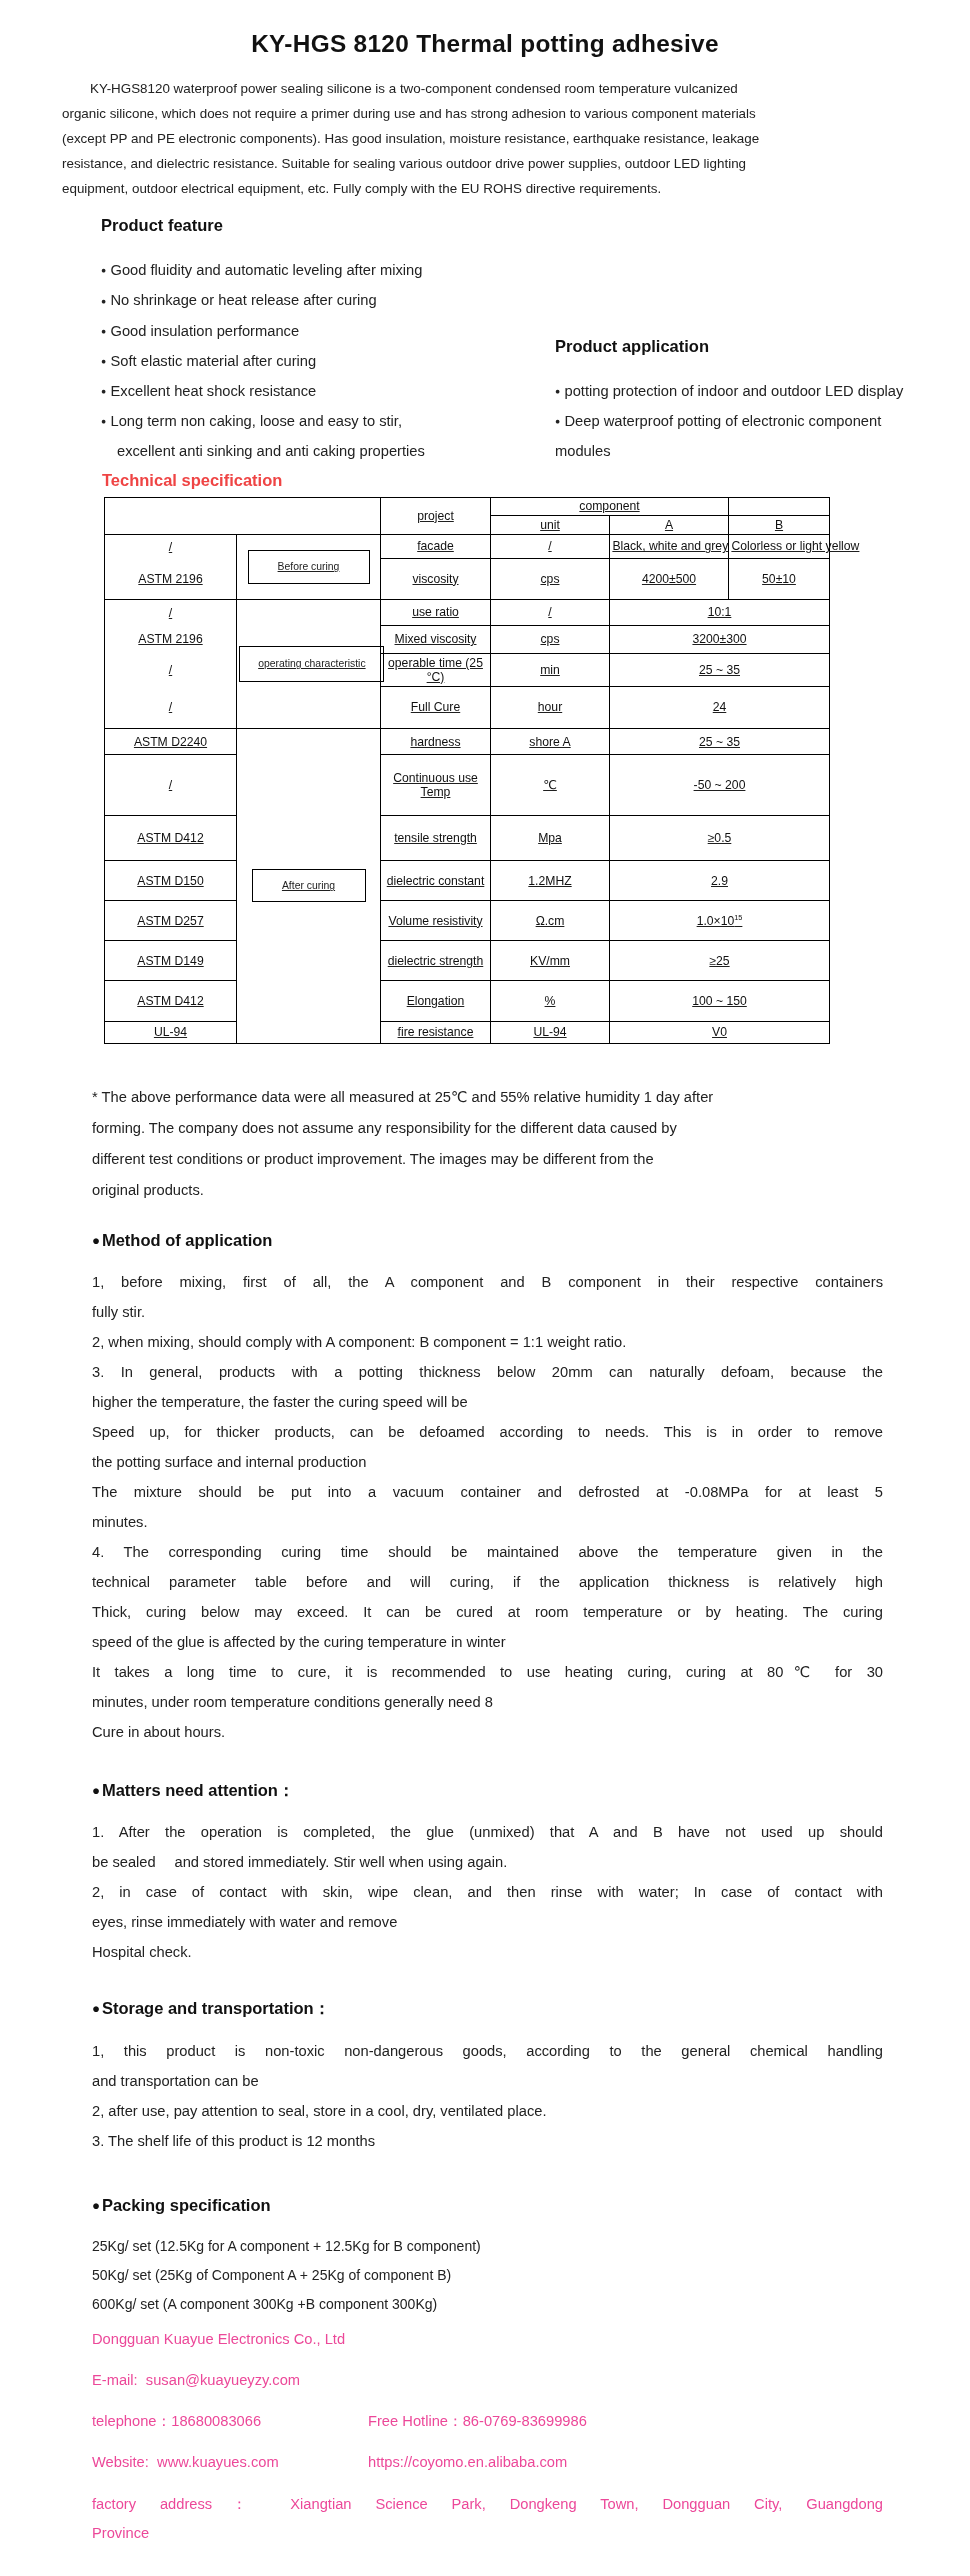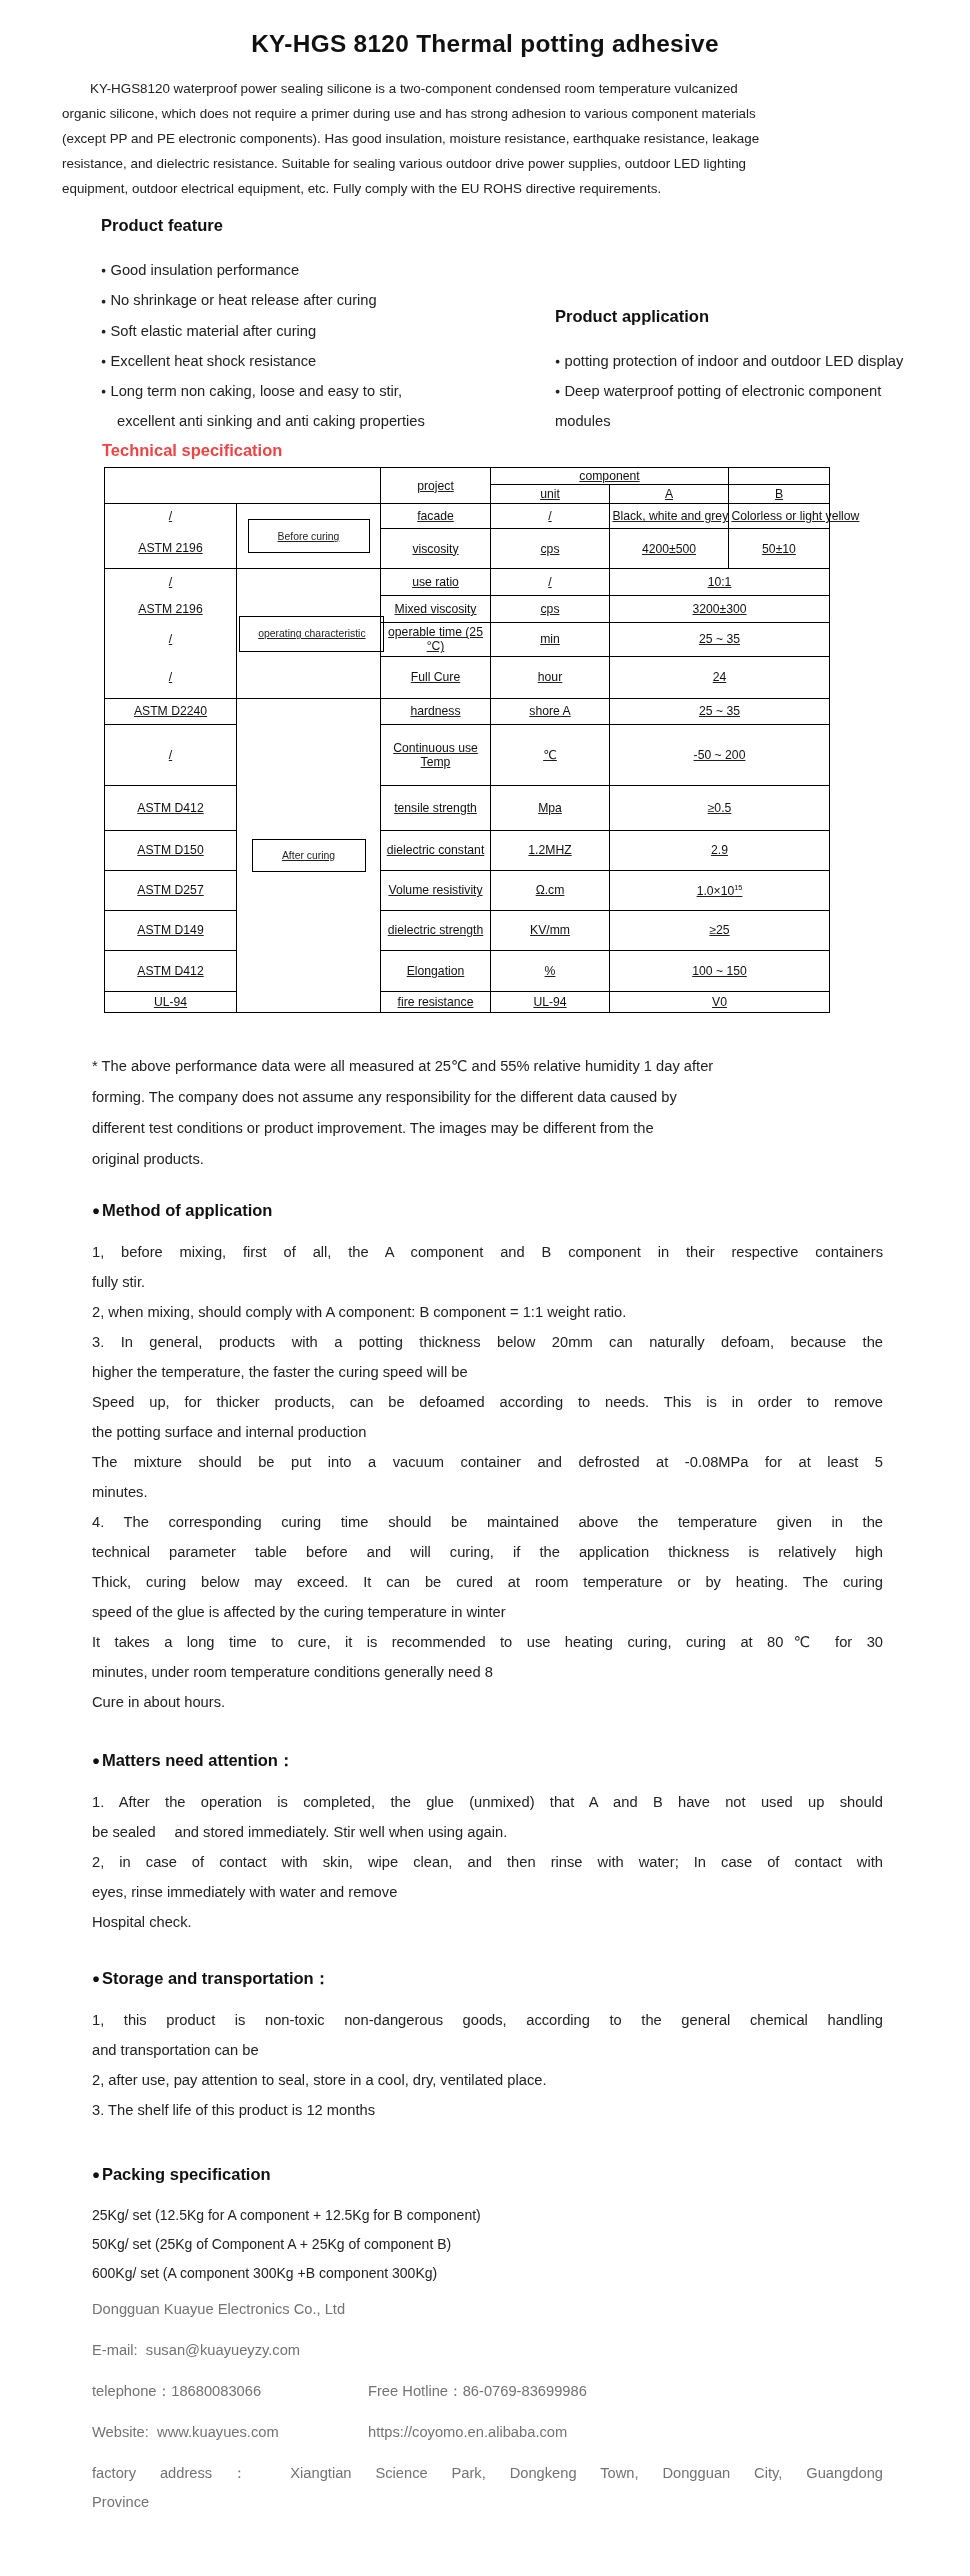--- a/index.html
+++ b/index.html
@@ -51,21 +51,21 @@
   .sec-head.mt50 { margin-top:31px; }
   .sec-head.mt64 { margin-top:39px; }
 
   .body-lines { margin:0 87px 0 92px; }
   .pl { font-size:14.7px; line-height:30px; color:#222; text-align:left; }
   .pl.jf { text-align:justify; text-align-last:justify; }
 
   .pack-line { margin:0 92px; font-size:14px; line-height:29px; color:#222; }
 
   .contact { margin:0 87px 0 92px; }
-  .contact-line { margin-top:12.2px; font-size:14.7px; line-height:29px; color:#737373; }
+  .contact-line { margin-top:12.2px; font-size:14.7px; line-height:29px; color:#ec4899; }
   .contact-line.company { margin-top:6.1px; }
   .cspan1 { display:inline-block; min-width:276px; }
   .addr1 { text-align:justify; text-align-last:justify; }
 </style>
 </head>
 <body>
 
 <div class="page">
 
   <h1 class="title">KY-HGS 8120 Thermal potting adhesive</h1>
@@ -75,22 +75,23 @@
     <div class="intro-line">organic silicone, which does not require a primer during use and has strong adhesion to various component materials</div>
     <div class="intro-line">(except PP and PE electronic components). Has good insulation, moisture resistance, earthquake resistance, leakage</div>
     <div class="intro-line">resistance, and dielectric resistance. Suitable for sealing various outdoor drive power supplies, outdoor LED lighting</div>
     <div class="intro-line">equipment, outdoor electrical equipment, etc. Fully comply with the EU ROHS directive requirements.</div>
   </div>
 
   <div class="cols">
     <div class="col-left">
       <h2 class="col-head">Product feature</h2>
       <div>
+        <div class="bitem"><span class="bullet">●</span><span>Good fluidity and automatic leveling after mixing</span></div>
+        <div class="bitem"><span class="bullet">●</span><span>No shrinkage or heat release after curing</span></div>
         <div class="bitem"><span class="bullet">●</span><span>Good insulation performance</span></div>
-        <div class="bitem"><span class="bullet">●</span><span>No shrinkage or heat release after curing</span></div>
         <div class="bitem"><span class="bullet">●</span><span>Soft elastic material after curing</span></div>
         <div class="bitem"><span class="bullet">●</span><span>Excellent heat shock resistance</span></div>
         <div class="bitem"><span class="bullet">●</span><span>Long term non caking, loose and easy to stir,</span></div>
         <div class="bitem cont">excellent anti sinking and anti caking properties</div>
       </div>
     </div>
     <div class="col-right">
       <h2 class="col-head">Product application</h2>
       <div>
         <div class="bitem"><span class="bullet">●</span><span>potting protection of indoor and outdoor LED display</span></div>

